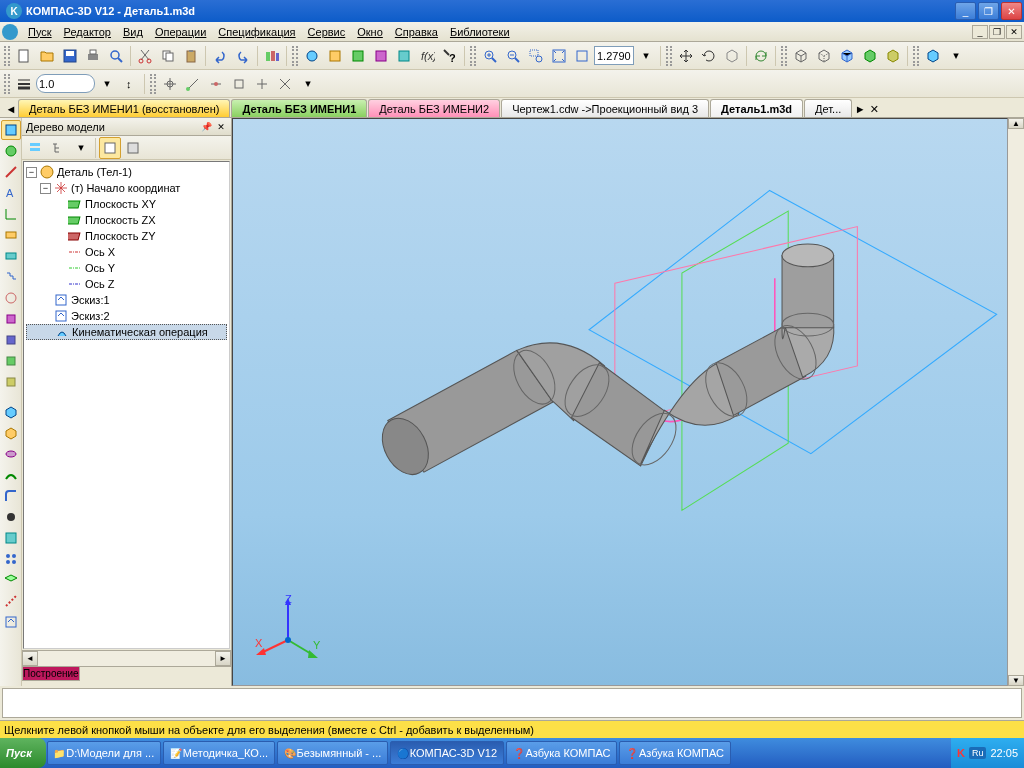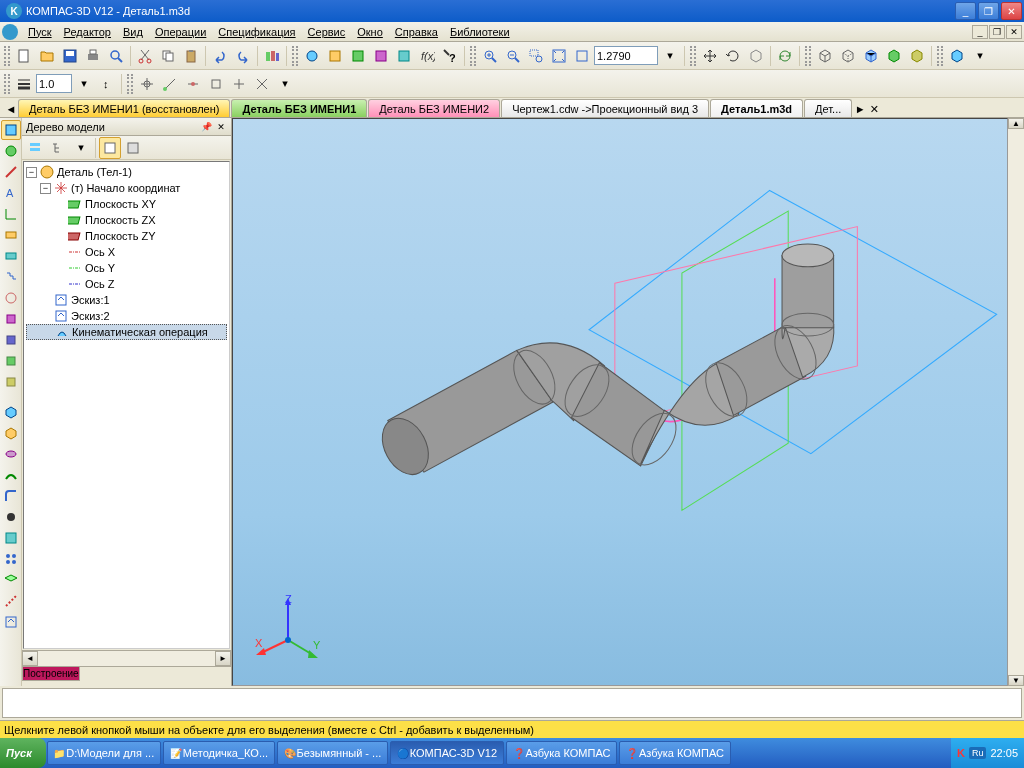--- a/index.html
+++ b/index.html
@@ -1,21 +1,21 @@
 <!DOCTYPE html>
 <html><head>
 <meta charset="utf-8">
 <style>
 * { box-sizing: border-box; margin: 0; padding: 0; font-family: Tahoma, sans-serif; font-size: 11px; }
 body { background: #ece9d8; width: 1024px; height: 768px; overflow: hidden; display: flex; flex-direction: column; }
 
 
 .titlebar { background: linear-gradient(#2a6ed4, #0d5cc9); height: 22px; display: flex; align-items: center; color: white; padding: 0 2px; }
 .titlebar .app-icon { width: 16px; height: 16px; background: #39c; border-radius: 50%; margin: 0 4px; display: flex; align-items: center; justify-content: center; font-size: 10px; font-weight: bold; }
-.titlebar .title-text { font-weight: normal; flex: 1; }
+.titlebar .title-text { font-weight: bold; flex: 1; }
 .titlebar .win-btns { display: flex; gap: 2px; }
 .titlebar .win-btn { width: 21px; height: 18px; background: linear-gradient(#6fa5e8,#3b7dd8); border: 1px solid #2a5db0; border-radius: 2px; color: white; display: flex; align-items: center; justify-content: center; font-size: 10px; }
 .titlebar .win-btn.close { background: linear-gradient(#e88,#d44); border-color: #b33; }
 
 
 .menubar { background: linear-gradient(#f2f1e8,#e5e2d0); height: 20px; display: flex; align-items: center; padding: 0 2px; border-bottom: 1px solid #aca899; }
 .menubar .app-icon-small { width: 16px; height: 16px; background: #39c; border-radius: 50%; margin-right: 4px; }
 .menubar .menu-item { padding: 2px 6px; cursor: default; }
 .menubar .menu-item u { text-decoration: underline; }
 .menubar .mdi-btns { margin-left: auto; display: flex; gap: 1px; }
@@ -247,21 +247,21 @@
       <svg viewBox="0 0 16 16">
         <rect x="2" y="2" width="12" height="12" fill="none" stroke="#36c"></rect>
         <path d="M5 5l-2-2M11 5l2-2M5 11l-2 2M11 11l2 2" stroke="#36c"></path>
       </svg>
     </div>
   <div class="tbtn">
       <svg viewBox="0 0 16 16">
         <rect x="3" y="3" width="10" height="10" fill="none" stroke="#36c"></rect>
       </svg>
     </div>
-  <input class="tinput" style="width: 64px;" value="1.2790">
+  <input class="tinput" style="width: 40px;" value="1.2790">
   <div class="tbtn">▾</div>
   <div class="tsep"></div>
   <div class="grip"></div>
   <div class="tbtn">
       <svg viewBox="0 0 16 16">
         <path d="M8 2v12M2 8h12M8 2l-2 2M8 2l2 2M8 14l-2-2M8 14l2-2M2 8l2-2M2 8l2 2M14 8l-2-2M14 8l-2 2" stroke="#333" fill="none"></path>
       </svg>
     </div>
   <div class="tbtn">
       <svg viewBox="0 0 16 16">
@@ -322,21 +322,21 @@
 
 <div class="toolbar-row">
   <div class="grip"></div>
   <div class="tbtn">
       <svg viewBox="0 0 16 16">
         <line x1="2" y1="4" x2="14" y2="4" stroke="#333" stroke-width="1"></line>
         <line x1="2" y1="8" x2="14" y2="8" stroke="#333" stroke-width="2"></line>
         <line x1="2" y1="12" x2="14" y2="12" stroke="#333" stroke-width="3"></line>
       </svg>
     </div>
-  <input class="tinput" style="width: 36px;" value="1.0">
+  <input class="tinput" style="width: 59px; border-radius: 9px;" value="1.0">
   <div class="tbtn">▾</div>
   <div class="tbtn">
       <svg viewBox="0 0 16 16">
         <text x="4" y="12" font-size="11">↕</text>
       </svg>
     </div>
   <div class="tsep"></div>
   <div class="grip"></div>
   <div class="tbtn">
       <svg viewBox="0 0 16 16">

